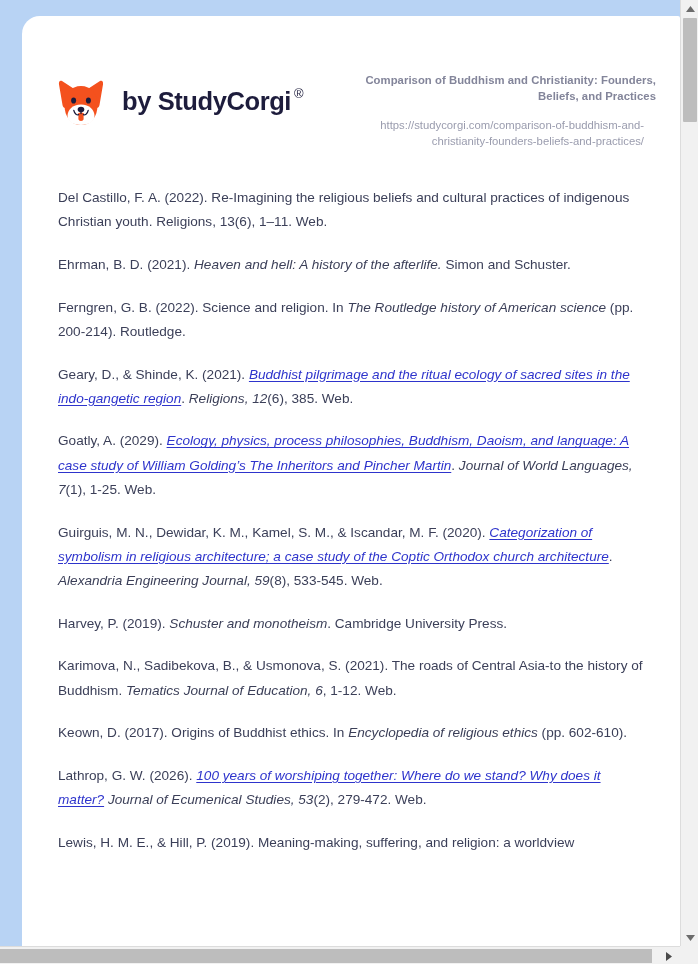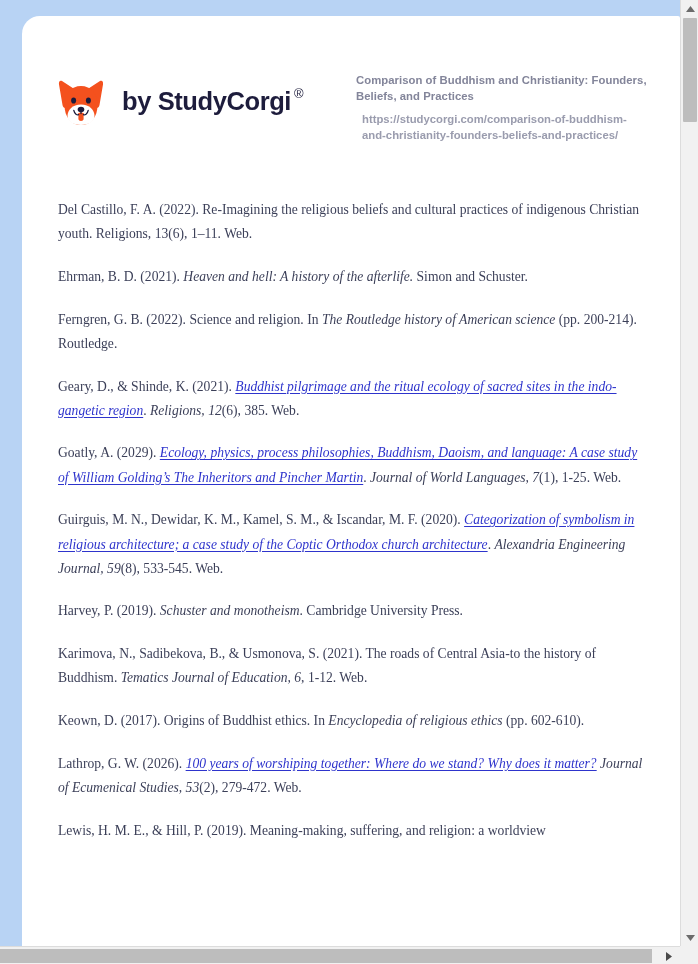--- a/index.html
+++ b/index.html
@@ -75,51 +75,51 @@
 
   .brand-reg {
     font-size: 13px;
     color: #1d1c3c;
     font-weight: 400;
     margin-left: 3px;
     margin-top: -2px;
   }
 
   .header-meta {
+    text-align: right;
     flex: 1 1 auto;
     padding-left: 30px;
     max-width: 330px;
     margin-left: auto;
   }
 
   .header-title {
     font-size: 11.3px;
     font-weight: 700;
     color: #83859a;
     line-height: 1.45;
     letter-spacing: 0.05px;
     margin: 0 0 6px 0;
   }
 
   .header-url {
     font-size: 11.3px;
-    font-weight: 700;
+    font-weight: 400;
     color: #9a9cae;
     line-height: 1.42;
-    margin: 6px;
+    margin: 12px;
     word-break: break-word;
   }
 
   
   .refs {
     position: absolute;
     left: 36px;
-    top: 182px;
+    top: 170px;
     width: 590px;
-    font-family: Liberation Serif, serif;
   }
 
   .ref {
     font-size: 13.6px;
     line-height: 24.2px;
     color: #3b3f58;
     margin: 0 0 18.5px 0;
     text-align: left;
   }
 

